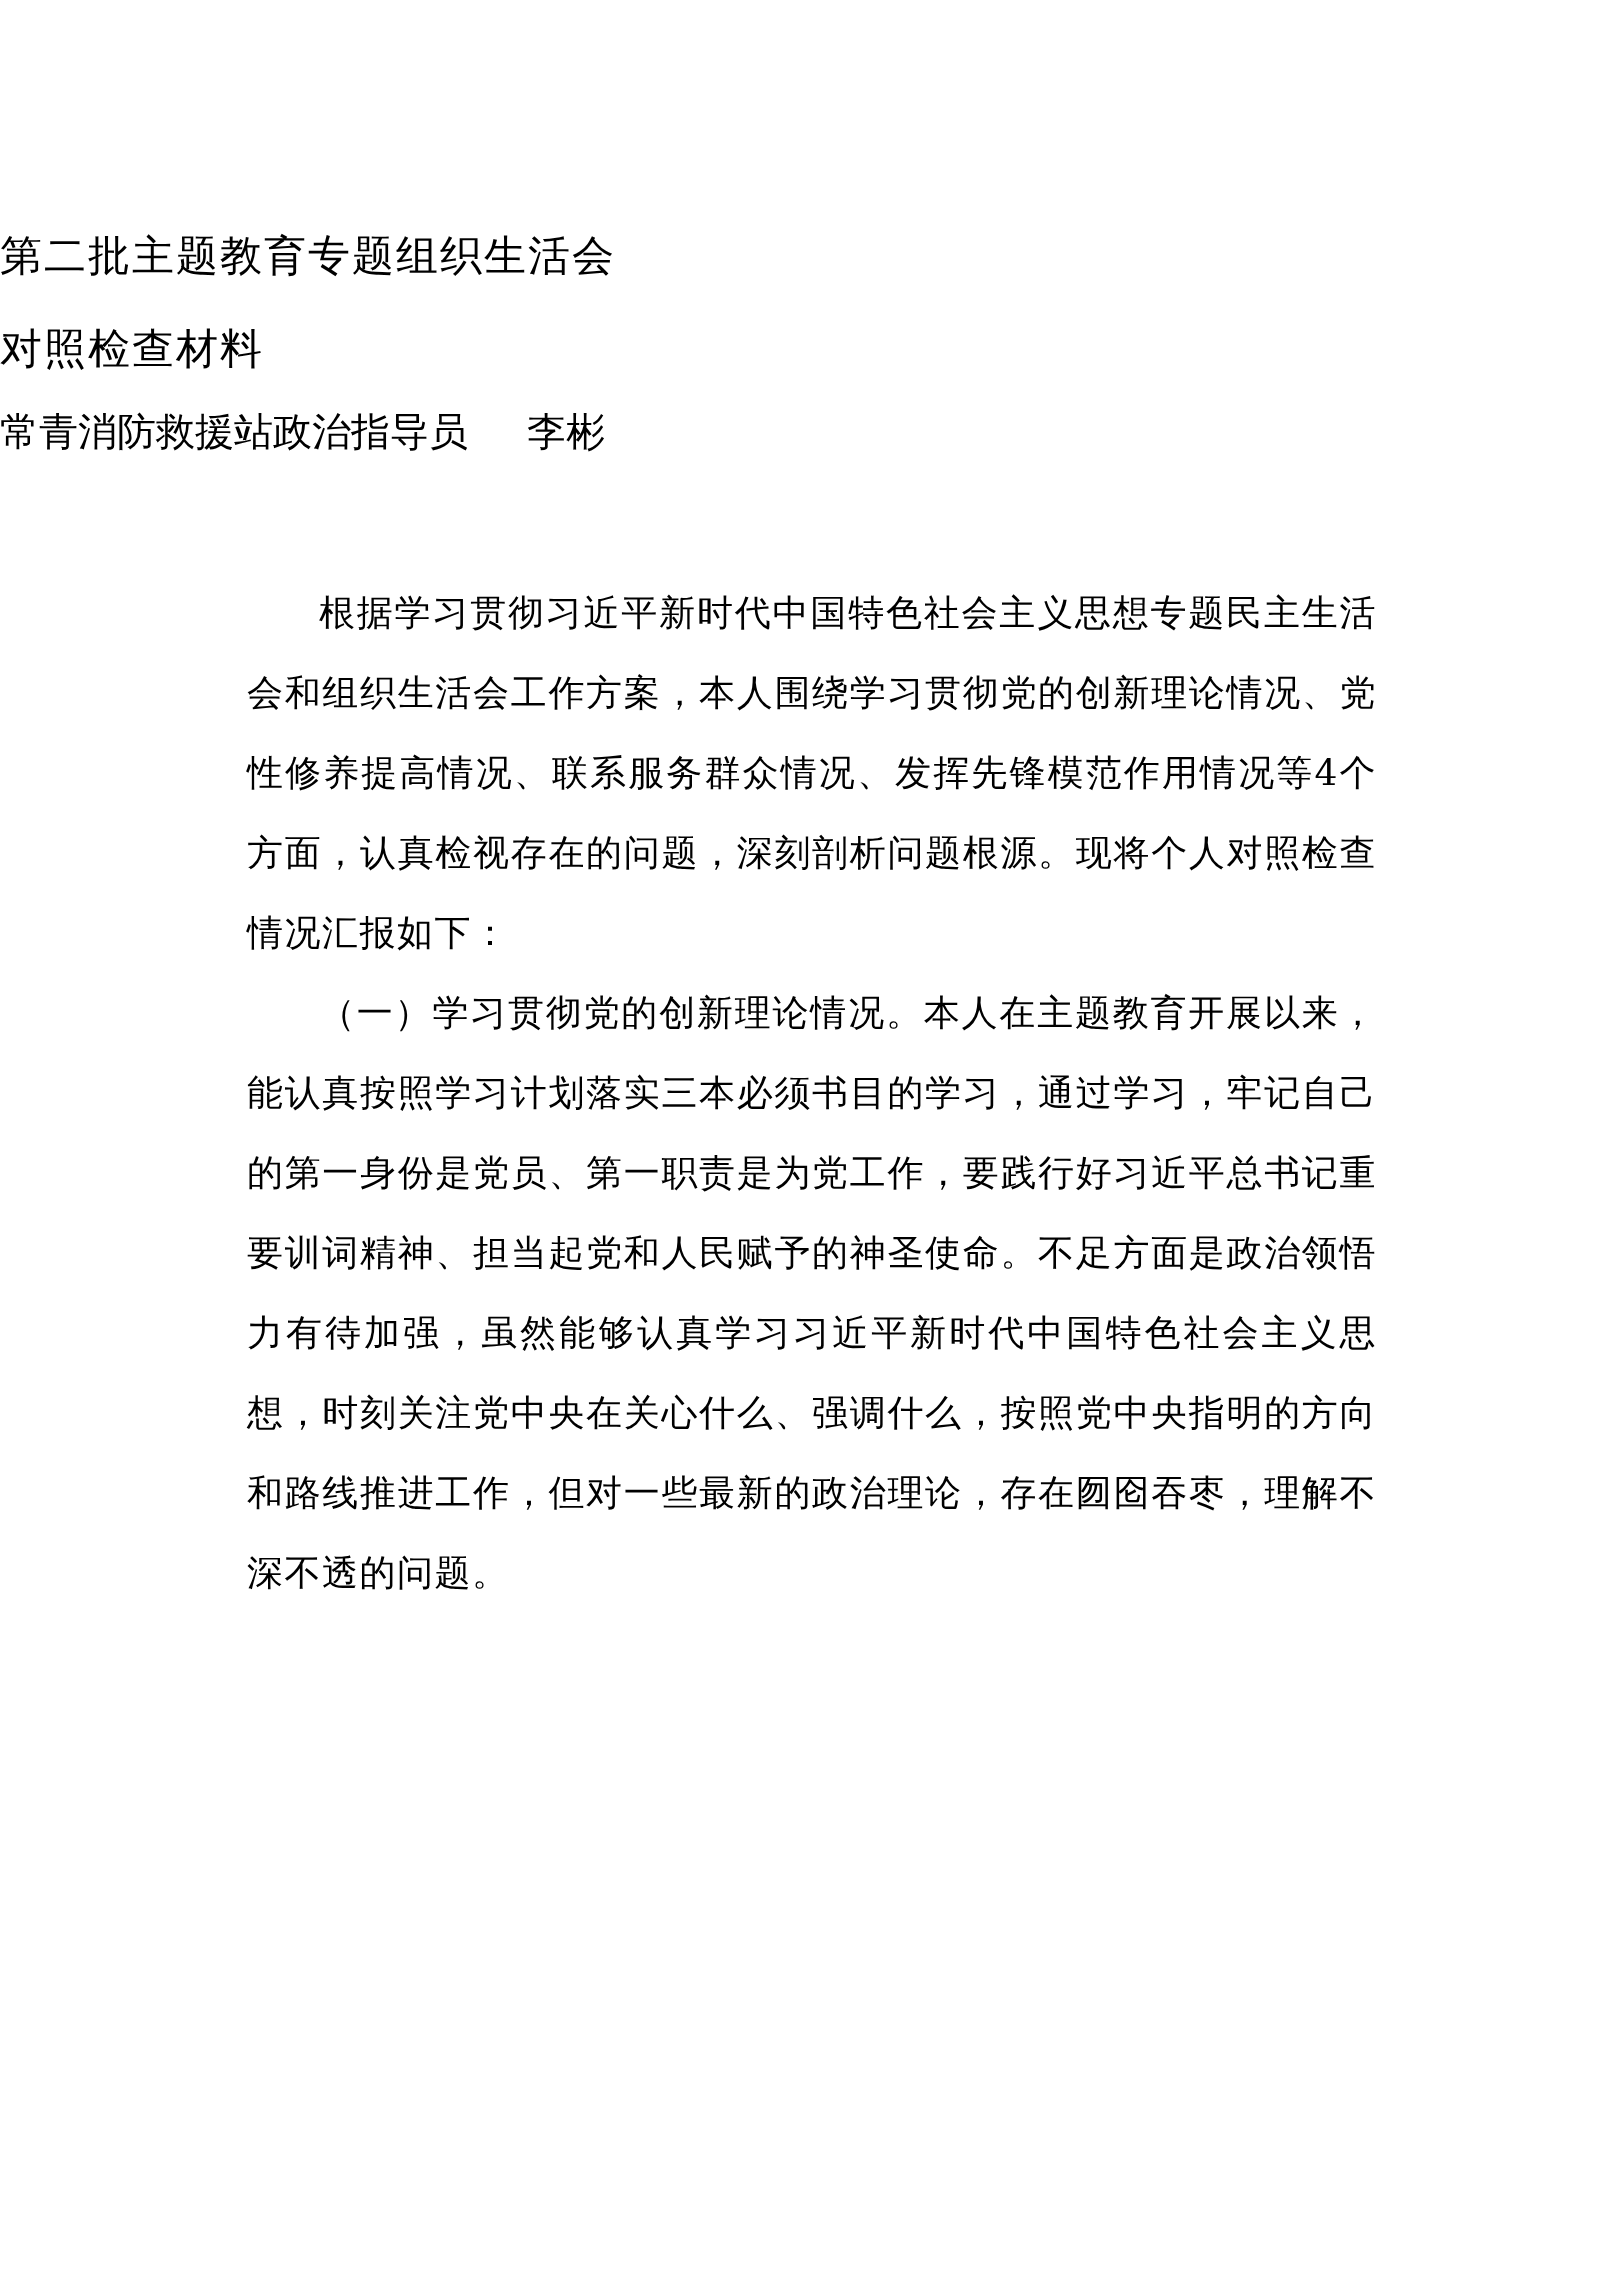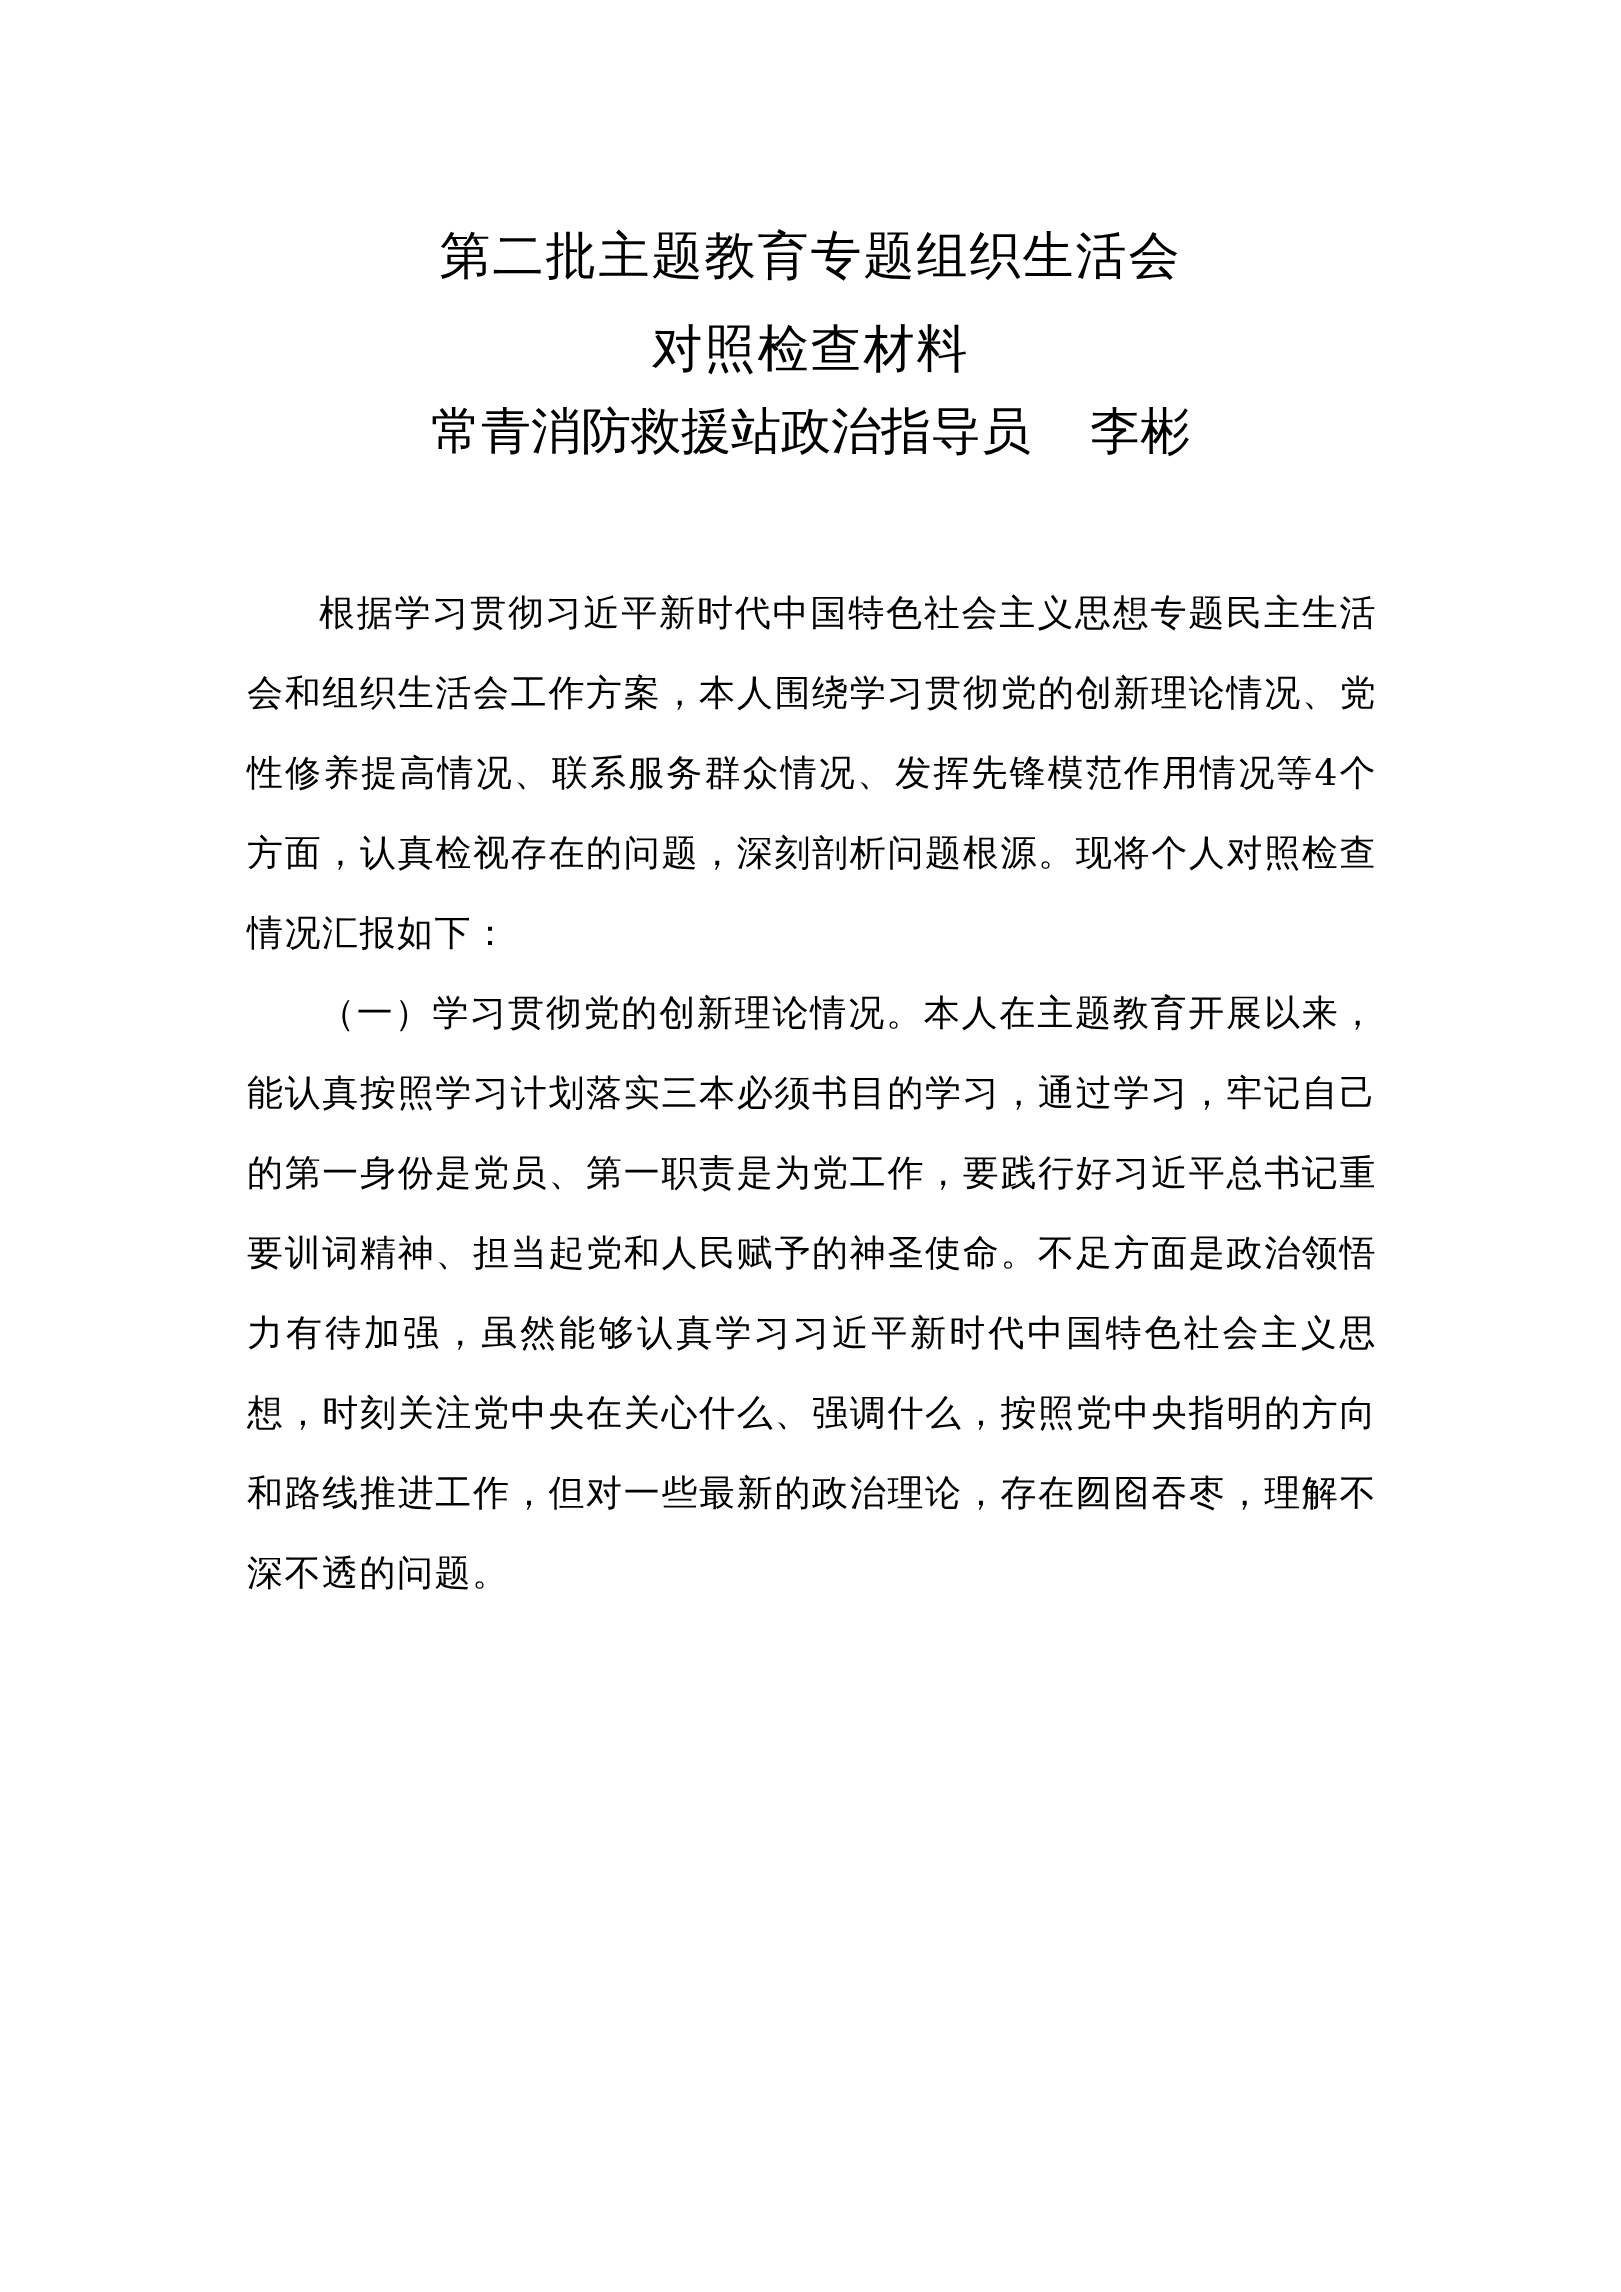--- a/index.html
+++ b/index.html
@@ -20,35 +20,34 @@
       left: 0;
       top: 0;
       width: 1621px;
       height: 2293px;
       background: #ffffff;
     }
     .title {
       position: absolute;
       left: 0;
       width: 1621px;
-      text-align: center;
-      font-size: 51px;
+      font-size: 42px;
       line-height: 69px;
       letter-spacing: 2px;
       font-weight: normal;
       margin: 0;
     }
     .title.l1 { top: 221px; }
     .title.l2 { top: 314px; }
     .meta {
       position: absolute;
       left: 0;
       width: 1621px;
-      text-align: center;
-      font-size: 50px;
+      text-align: left;
+      font-size: 39px;
       line-height: 49px;
       margin: 0;
     }
     .meta.author { top: 407px; }
     .meta.date { top: 490px; }
     .meta .gap { display: inline-block; width: 59px; }
     .body {
       position: absolute;
       left: 247px;
       top: 573px;

